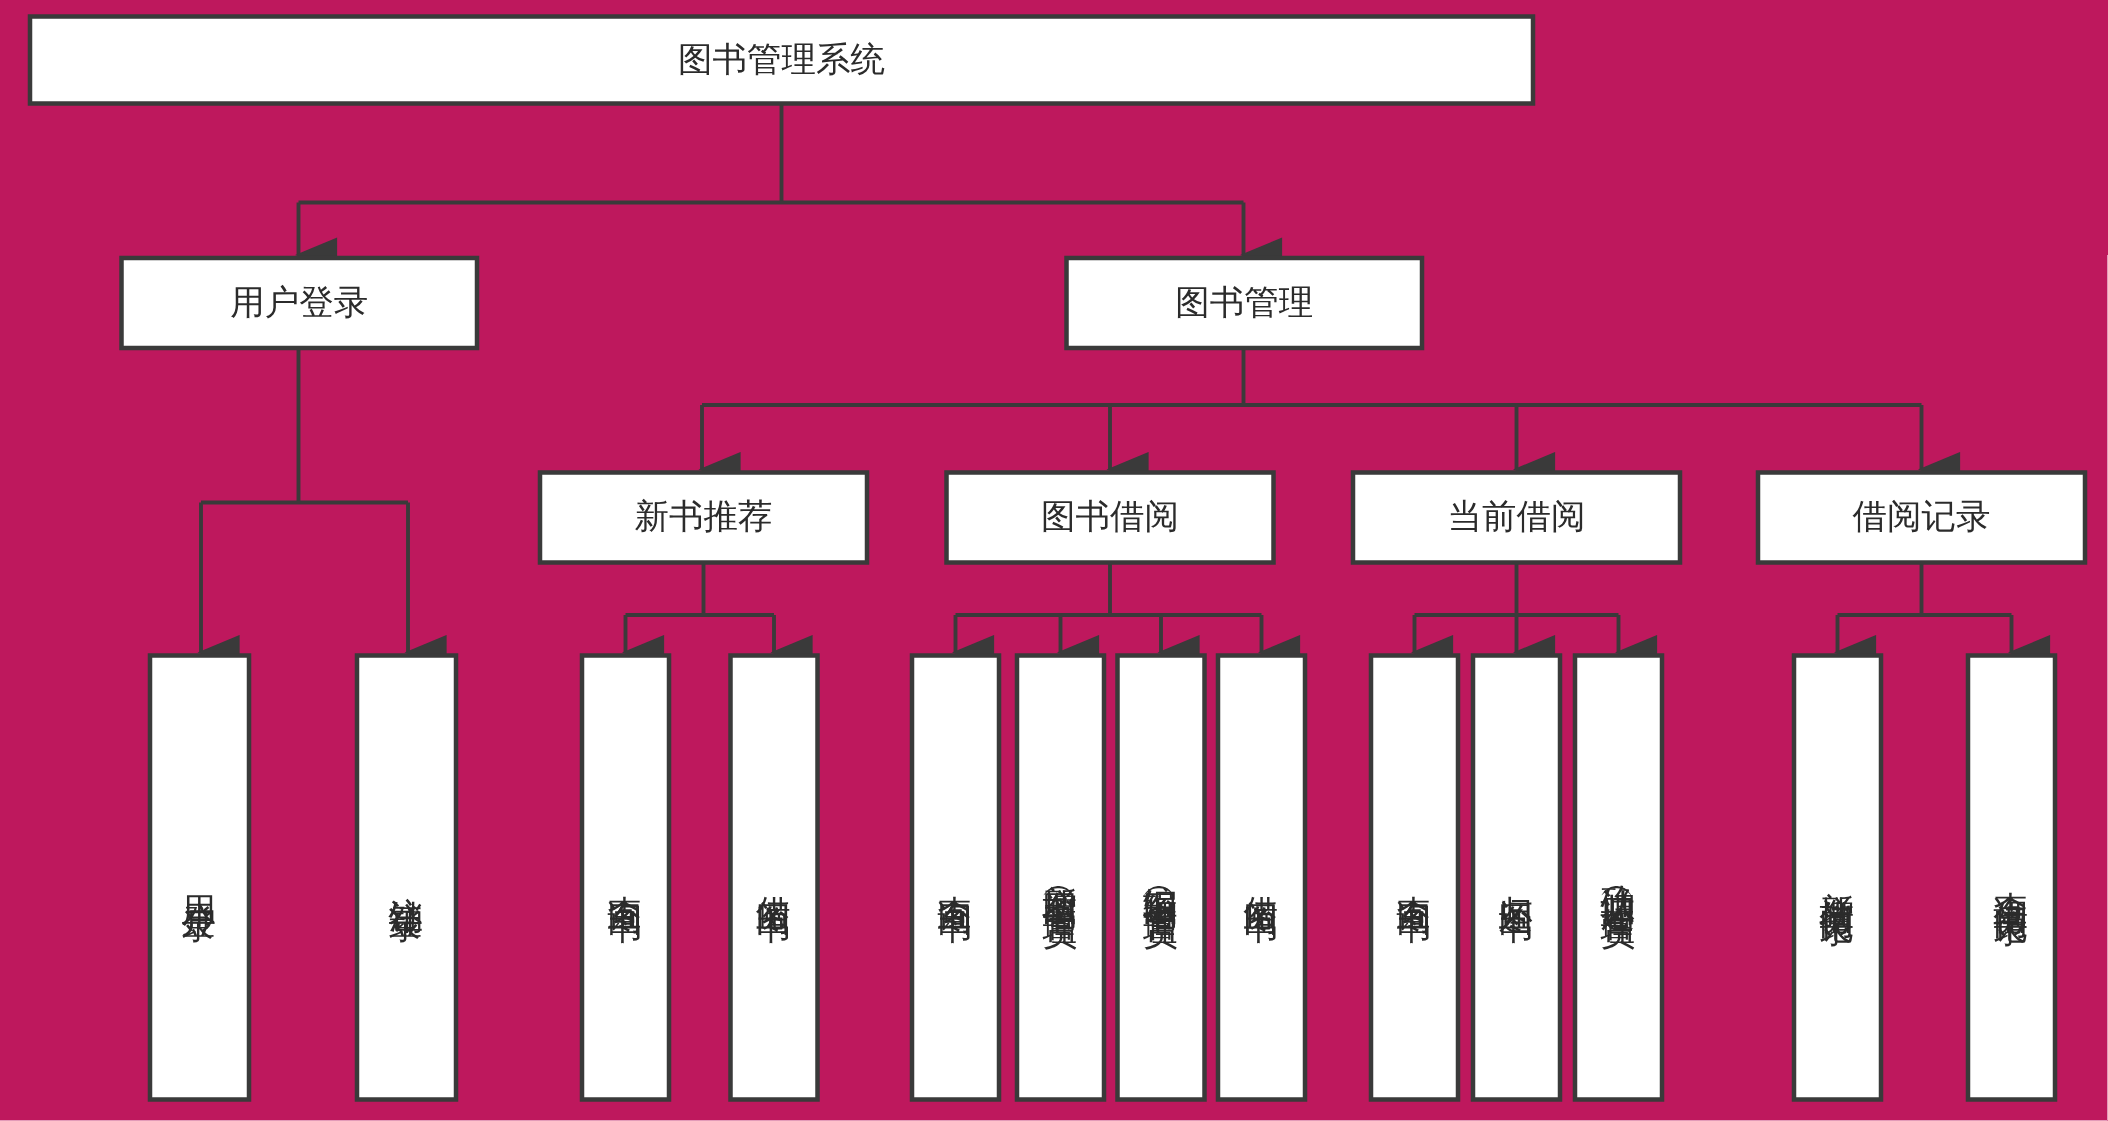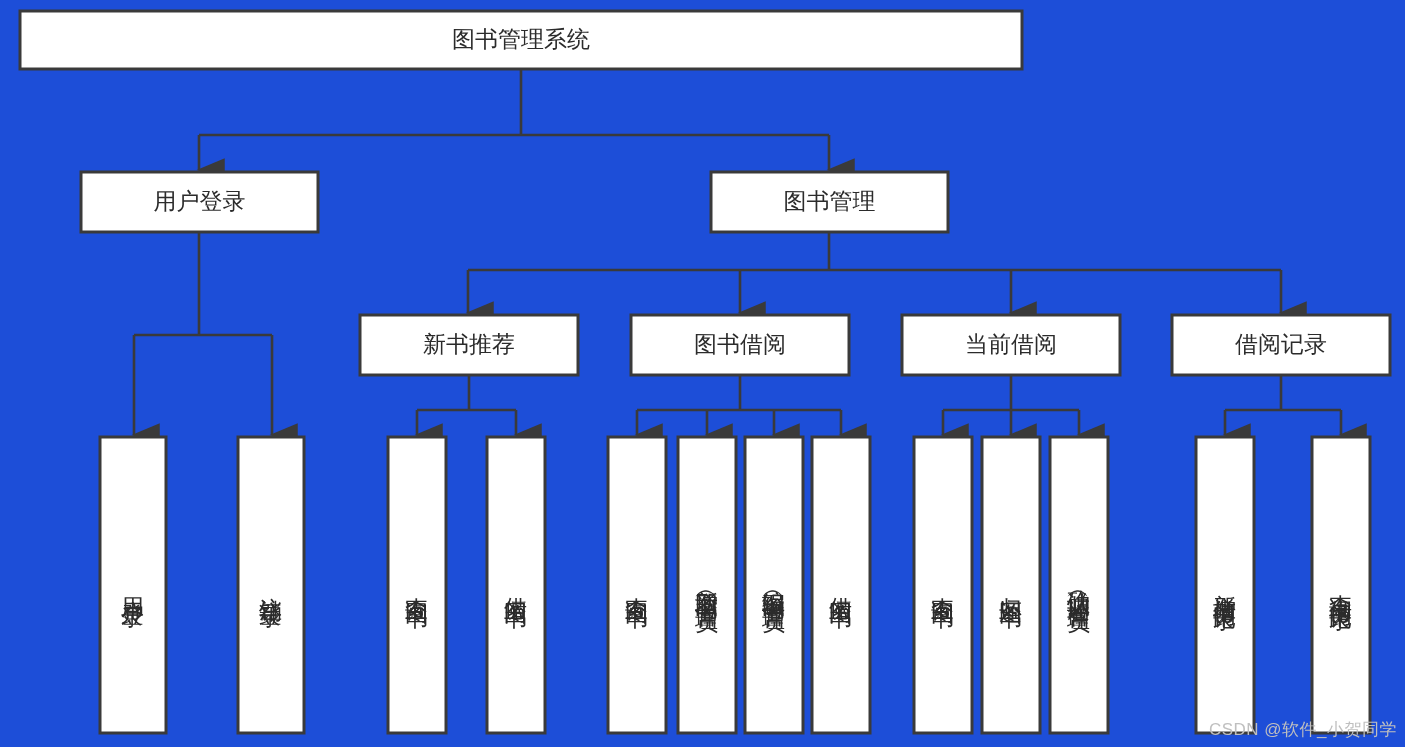--- a/index.html
+++ b/index.html
@@ -1,18 +1,18 @@
 <!DOCTYPE html>
 <html><head>
 <meta charset="utf-8">
 <style>
   html,body{margin:0;padding:0;background:#ffffff;}
   body{width:1405px;height:747px;overflow:hidden;
        font-family:"Liberation Sans","DejaVu Sans",sans-serif;}
-  #stage{position:relative;width:1405px;height:747px;background:#1d4ed8;}
+  #stage{position:relative;width:1405px;height:747px;background:#be185d;}
   svg#diagram{position:absolute;left:0;top:0;width:1405px;height:747px;}
   .node-rect{fill:#ffffff;stroke:#3a3a3a;stroke-width:3;}
   .conn{stroke:#3a3a3a;stroke-width:2.6;fill:none;}
   .arrowhead{fill:#3a3a3a;stroke:none;}
   .node-label-h{font-family:"Liberation Sans","DejaVu Sans",sans-serif;
        font-size:23px;fill:#2b2b2b;text-anchor:middle;dominant-baseline:middle;}
   .node-label-v{font-family:"Liberation Sans","DejaVu Sans",sans-serif;
        font-size:23px;fill:#2b2b2b;text-anchor:middle;
        writing-mode:vertical-rl;letter-spacing:3px;}
   .watermark{position:absolute;right:8px;bottom:6px;
@@ -155,14 +155,13 @@
           <rect x="1196" y="437" width="58" height="296" class="node-rect"></rect>
           <text x="1225" y="585" class="node-label-v" dominant-baseline="central" text-anchor="middle">新增借阅记录</text>
         </g>
         <g>
           <rect x="1312" y="437" width="58" height="296" class="node-rect"></rect>
           <text x="1341" y="585" class="node-label-v" dominant-baseline="central" text-anchor="middle">查询借阅记录</text>
         </g>
       </g>
   </svg>
 
-  <div class="watermark">CSDN @软件_小贺同学</div>
 </div>
 
 </body></html>

